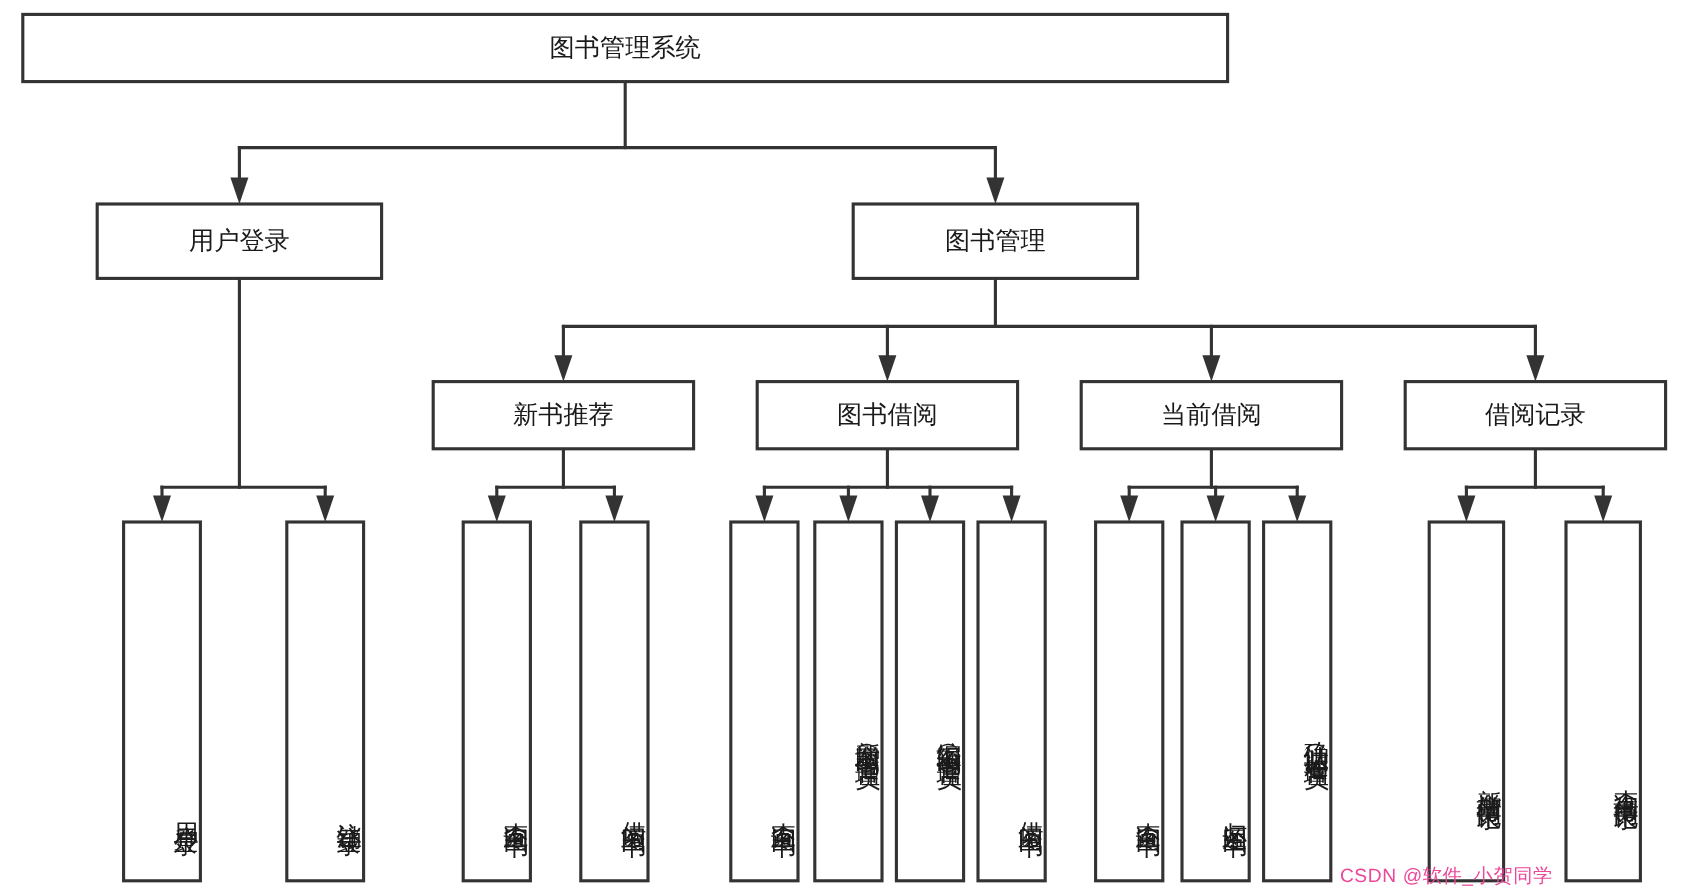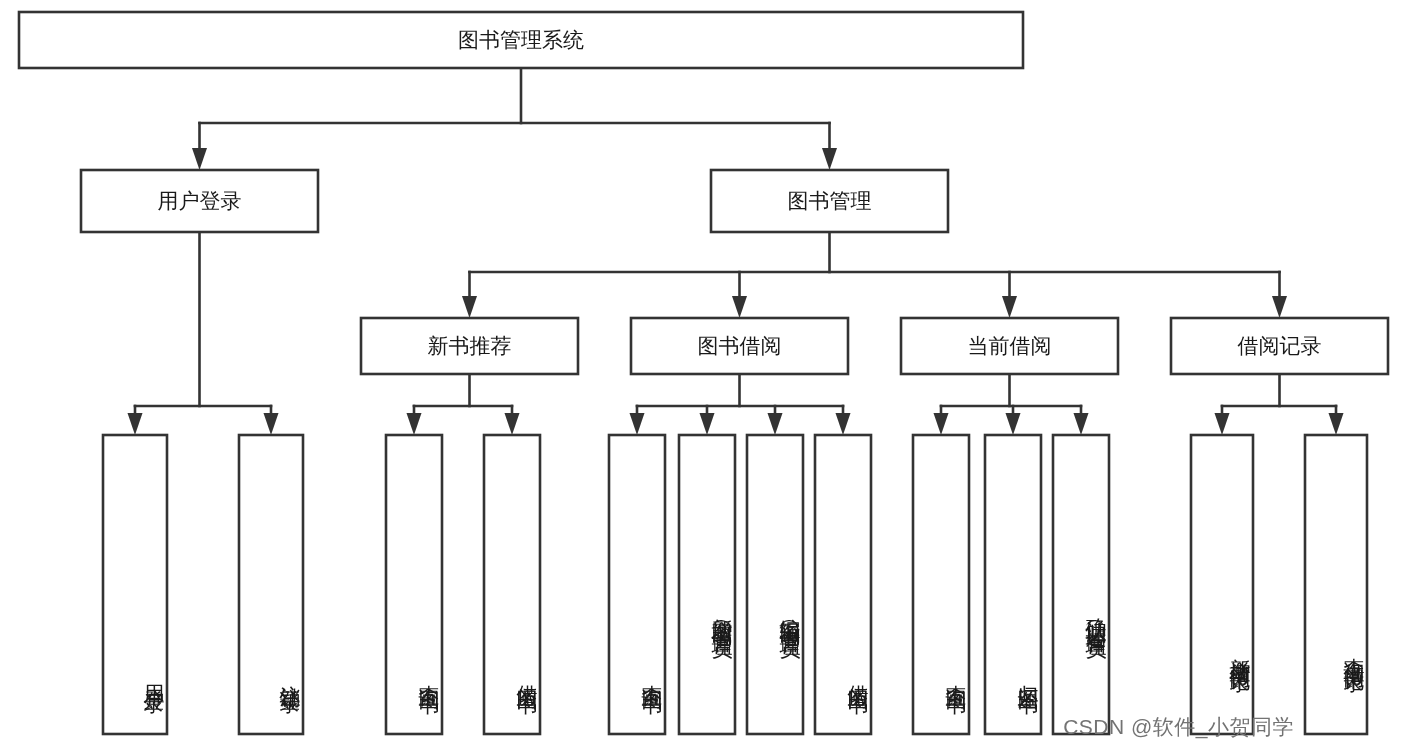--- a/index.html
+++ b/index.html
@@ -61,22 +61,22 @@
     align-items: flex-start;
     justify-content: center;
     white-space: nowrap;
     pointer-events: none;
   }
   .watermark {
     position: absolute;
     right: 12px;
     bottom: 6px;
     font-family: "Liberation Sans", "DejaVu Sans", sans-serif;
-    font-size: 21px;
-    color: #737373;
+    font-size: 16px;
+    color: #ec4899;
     white-space: nowrap;
     letter-spacing: 0.5px;
   }
 </style>
 </head>
 <body>
 
 <div id="diagram-root">
 
   <svg class="diagram-canvas" viewBox="0 0 1405 747">

